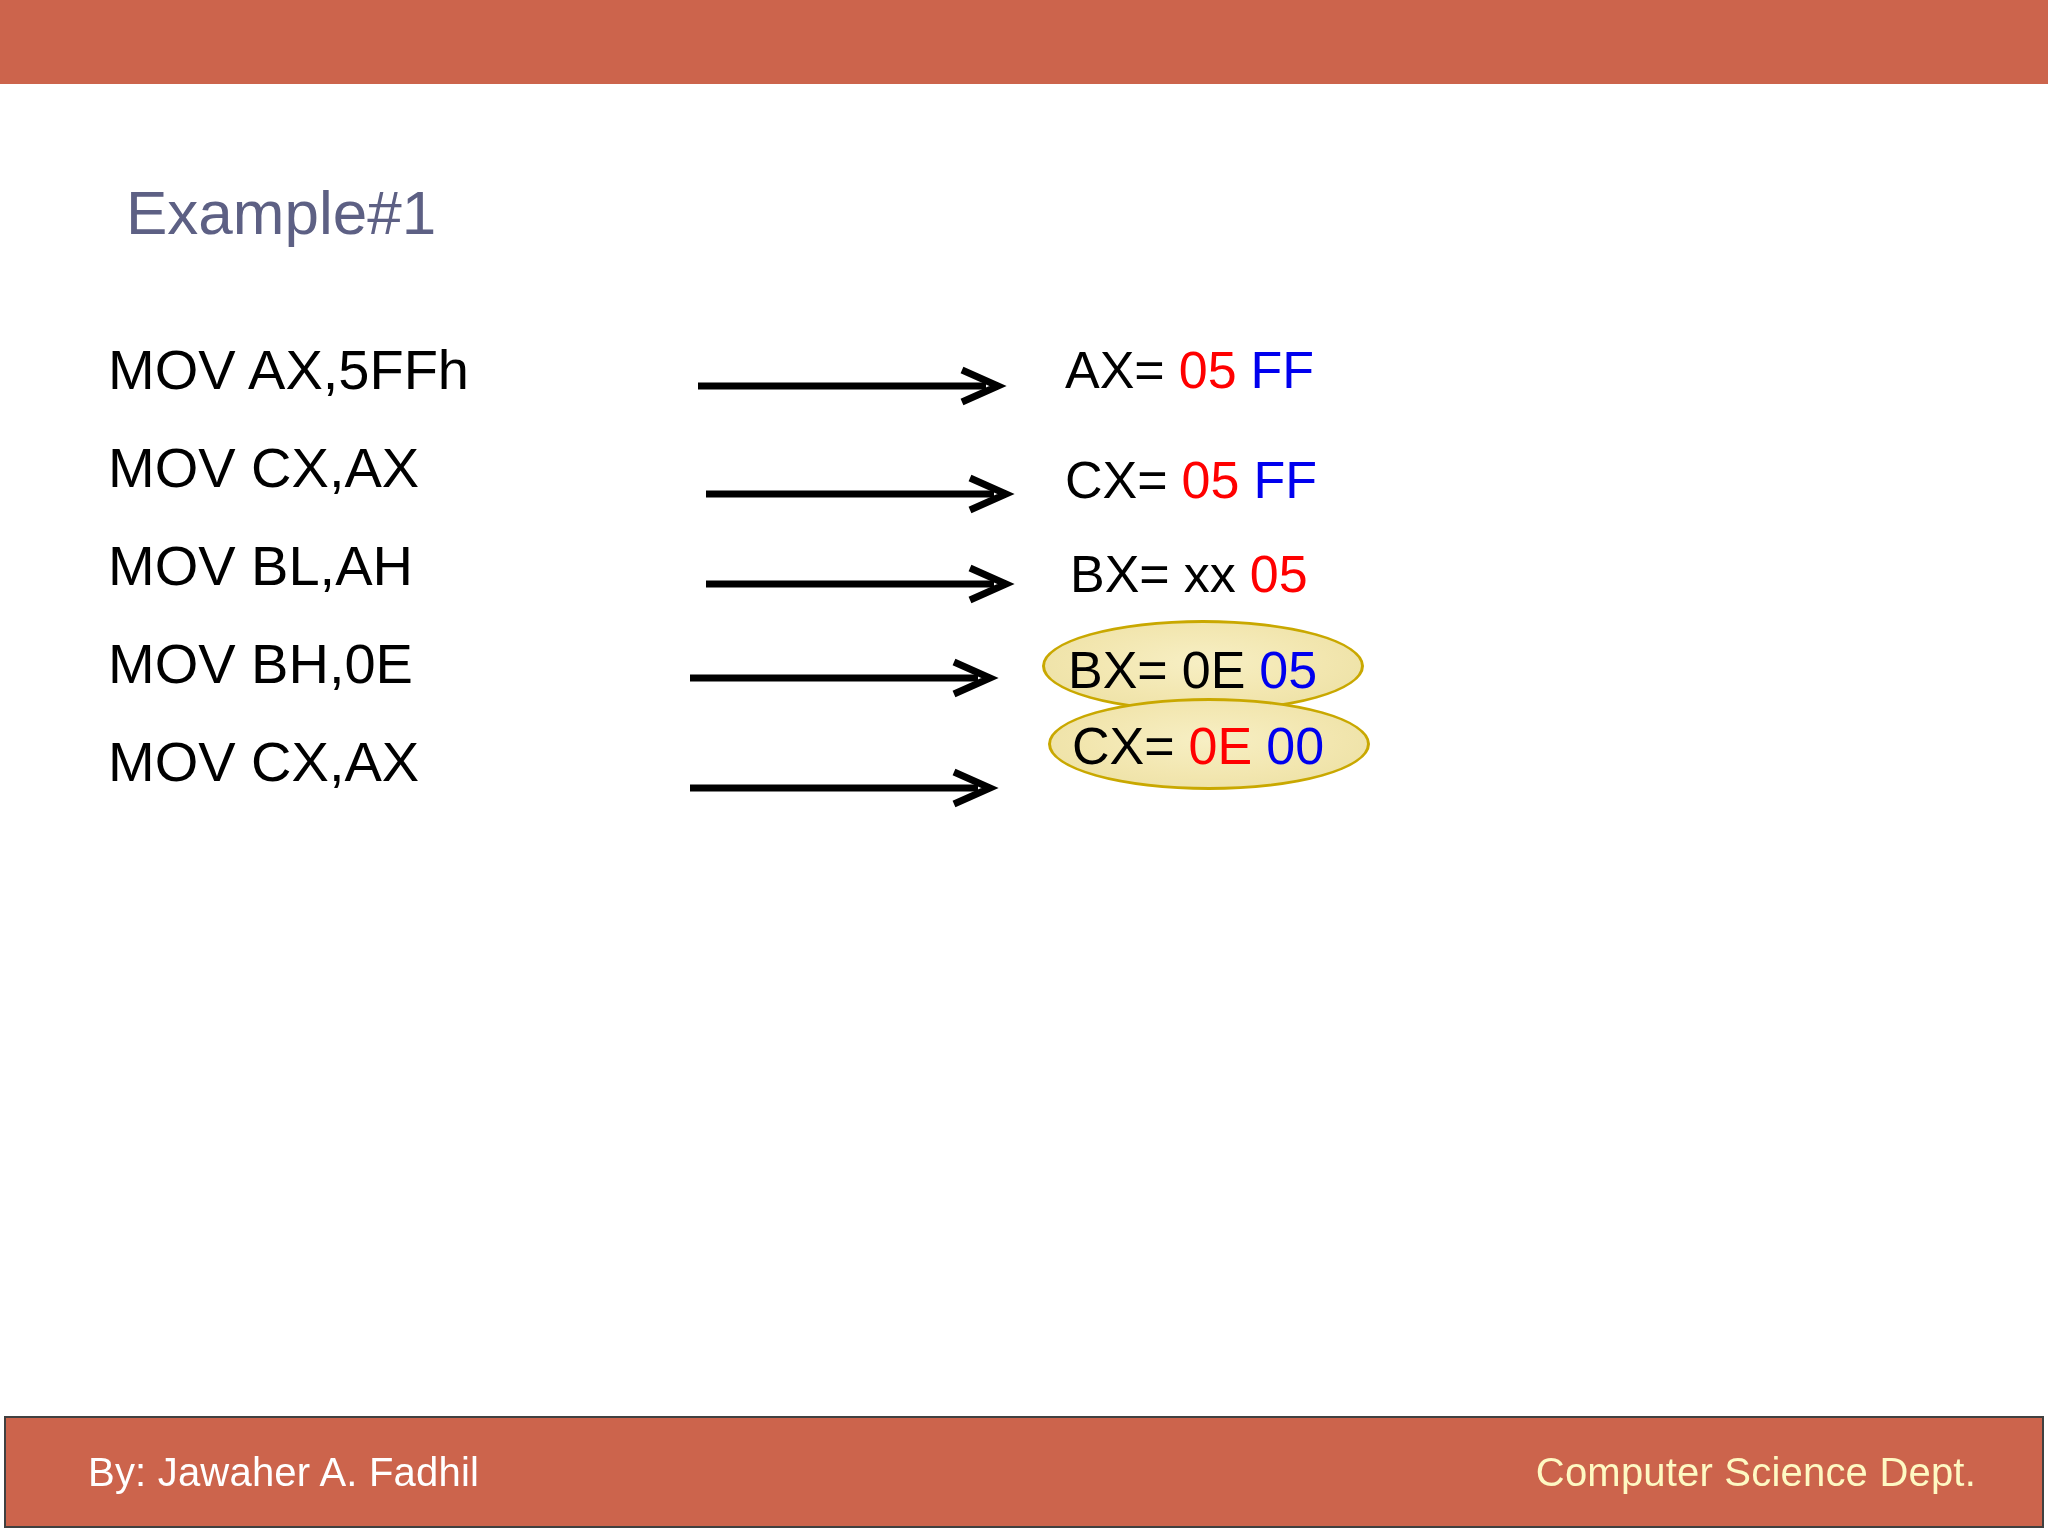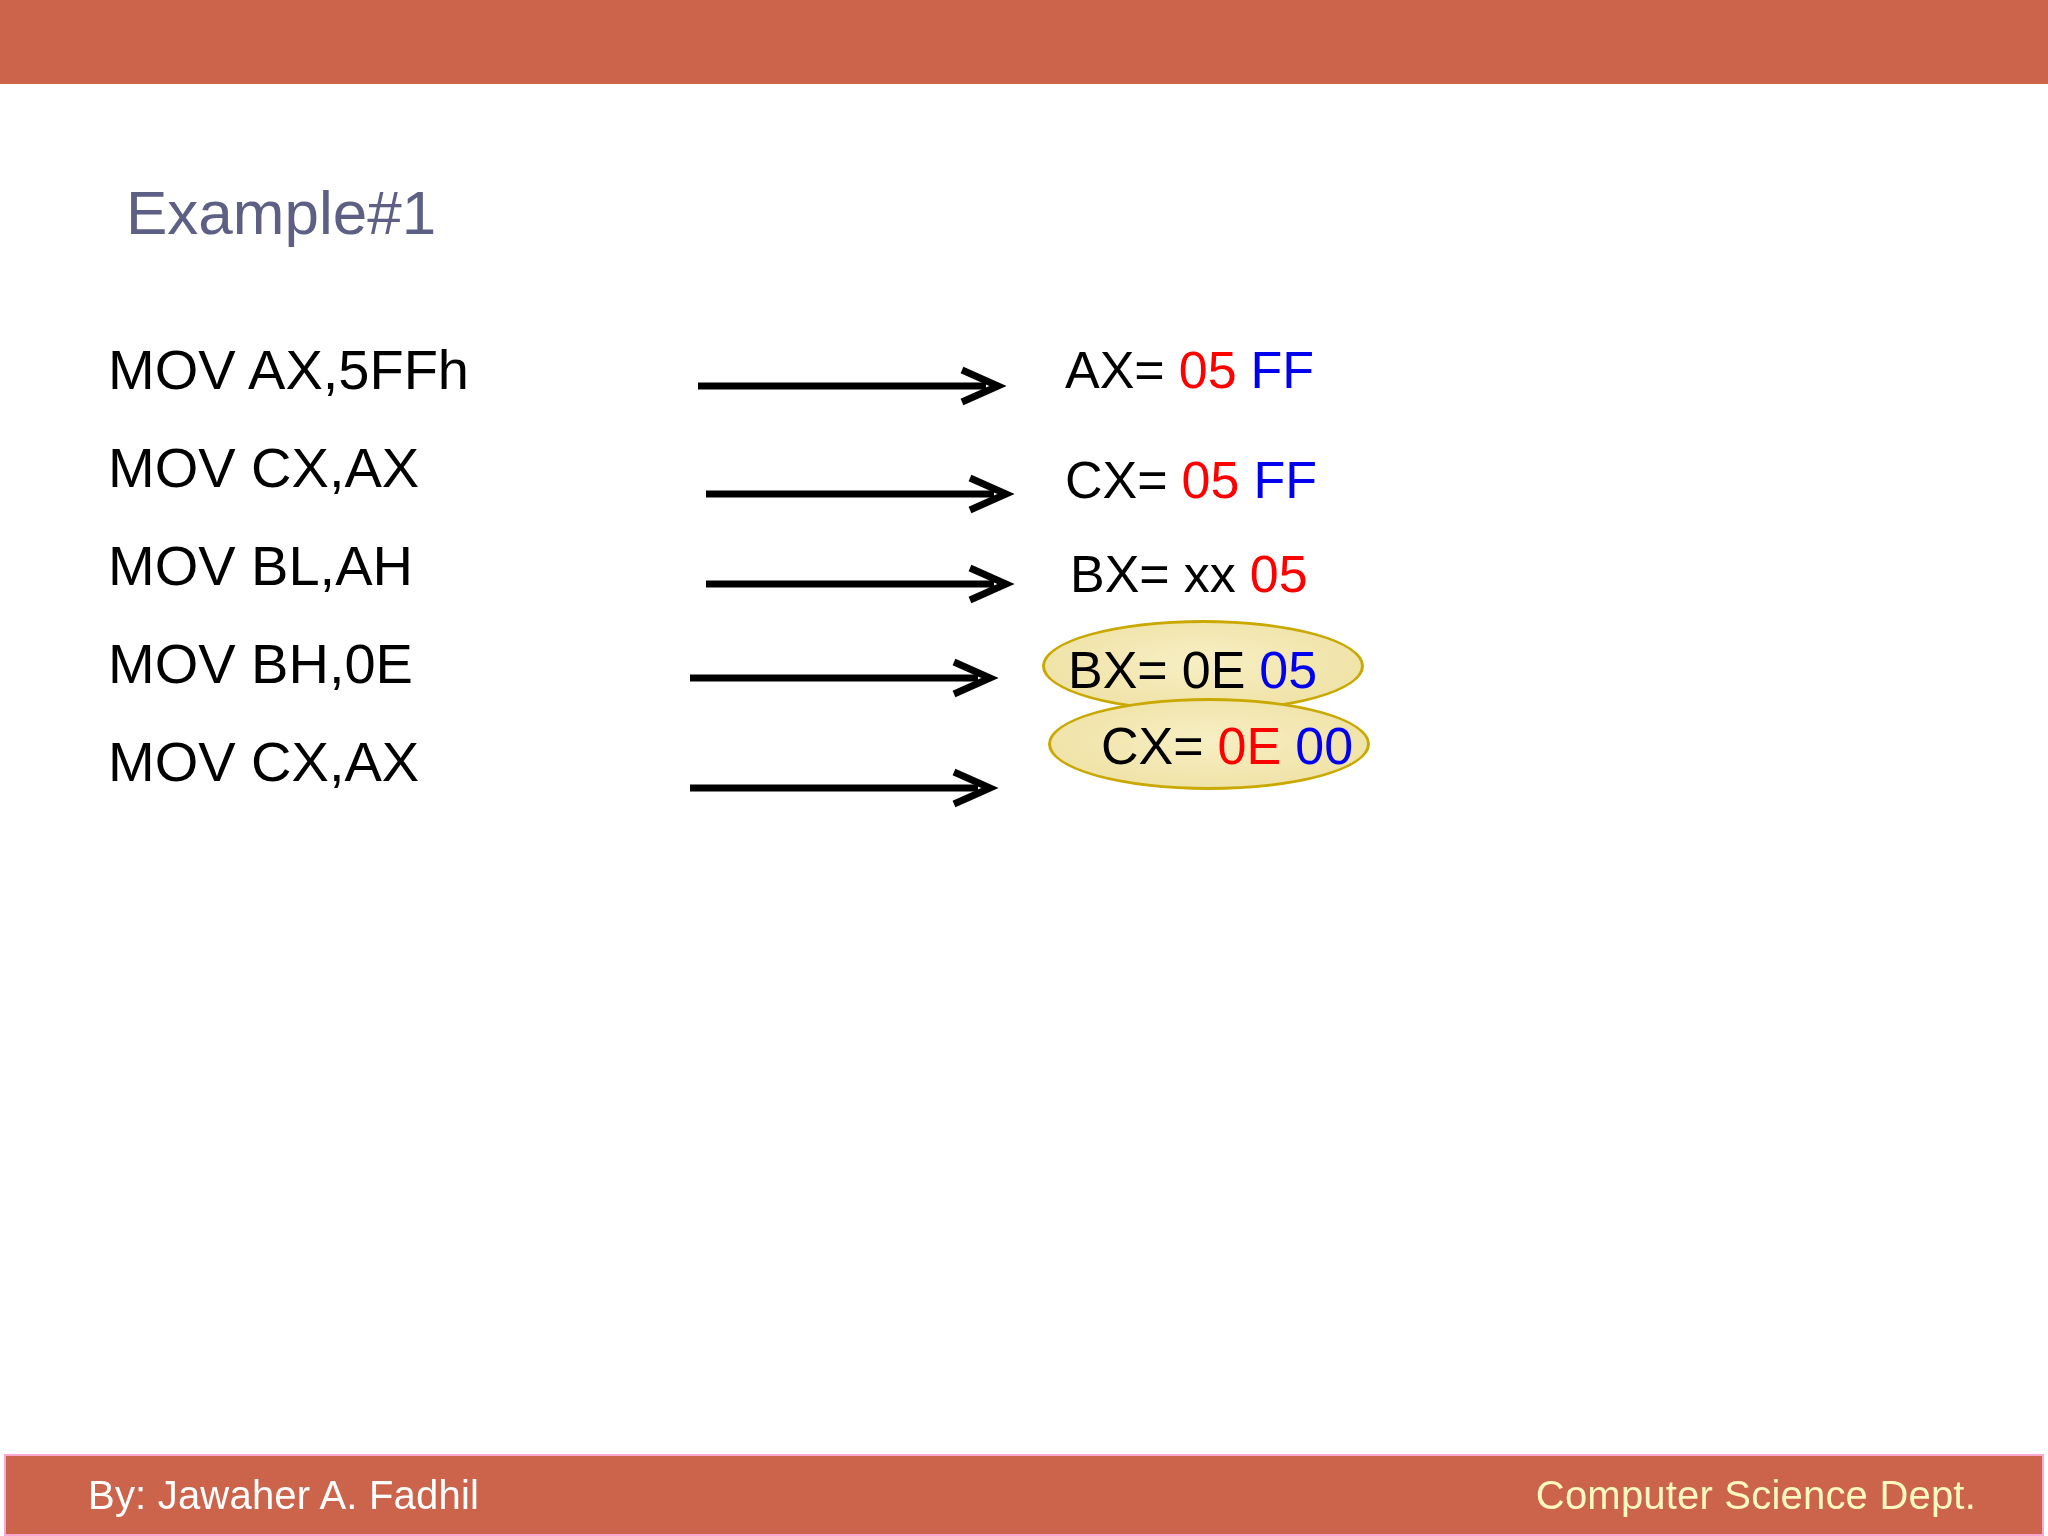--- a/index.html
+++ b/index.html
@@ -17,24 +17,24 @@
 
   
   .top-bar {
     position: absolute;
     left: 0; top: 0;
     width: 2048px; height: 84px;
     background: #CC644C;
   }
   .bottom-bar {
     position: absolute;
-    left: 4px; bottom: 0;
-    width: 2040px; height: 82px;
+    left: 4px; bottom: 8px;
+    width: 2040px; height: 112px;
     background: #CC644C;
-    border: 2px solid #f9a8d4;
+    border: 2px solid #404040;
     box-sizing: border-box;
   }
   .footer-left {
     position: absolute;
     left: 82px; top: 50%;
     transform: translateY(-50%);
     color: #FFFFFF;
     font-size: 40px;
     letter-spacing: 0.2px;
     white-space: nowrap;
@@ -177,21 +177,21 @@
   </div>
 
 
   <div class="row">
     <div class="instr" style="top:0px;">MOV CX,AX</div>
     <svg class="arrow" style="left:690px; top:34px; width:310px;" viewBox="0 0 310 40">
       <line x1="0" y1="20" x2="288" y2="20"></line>
       <polyline points="264,4 300,20 264,36"></polyline>
     </svg>
     <div class="oval" style="left:1048px; top:-36px; width:322px; height:92px;"></div>
-    <div class="result" style="left:1101px; top:-14px;text-align:center;">
+    <div class="result" style="left:1072px; top:-14px;text-align:center;">
       <span class="reg">CX=</span><span class="gap"></span><span class="hi-red">0E</span><span class="gap"></span><span class="hi-blue">00</span>
     </div>
   </div>
 
 </div>
 
 <div class="bottom-bar">
   <div class="footer-left">By: Jawaher A. Fadhil</div>
   <div class="footer-right">Computer Science Dept.</div>
 </div>

